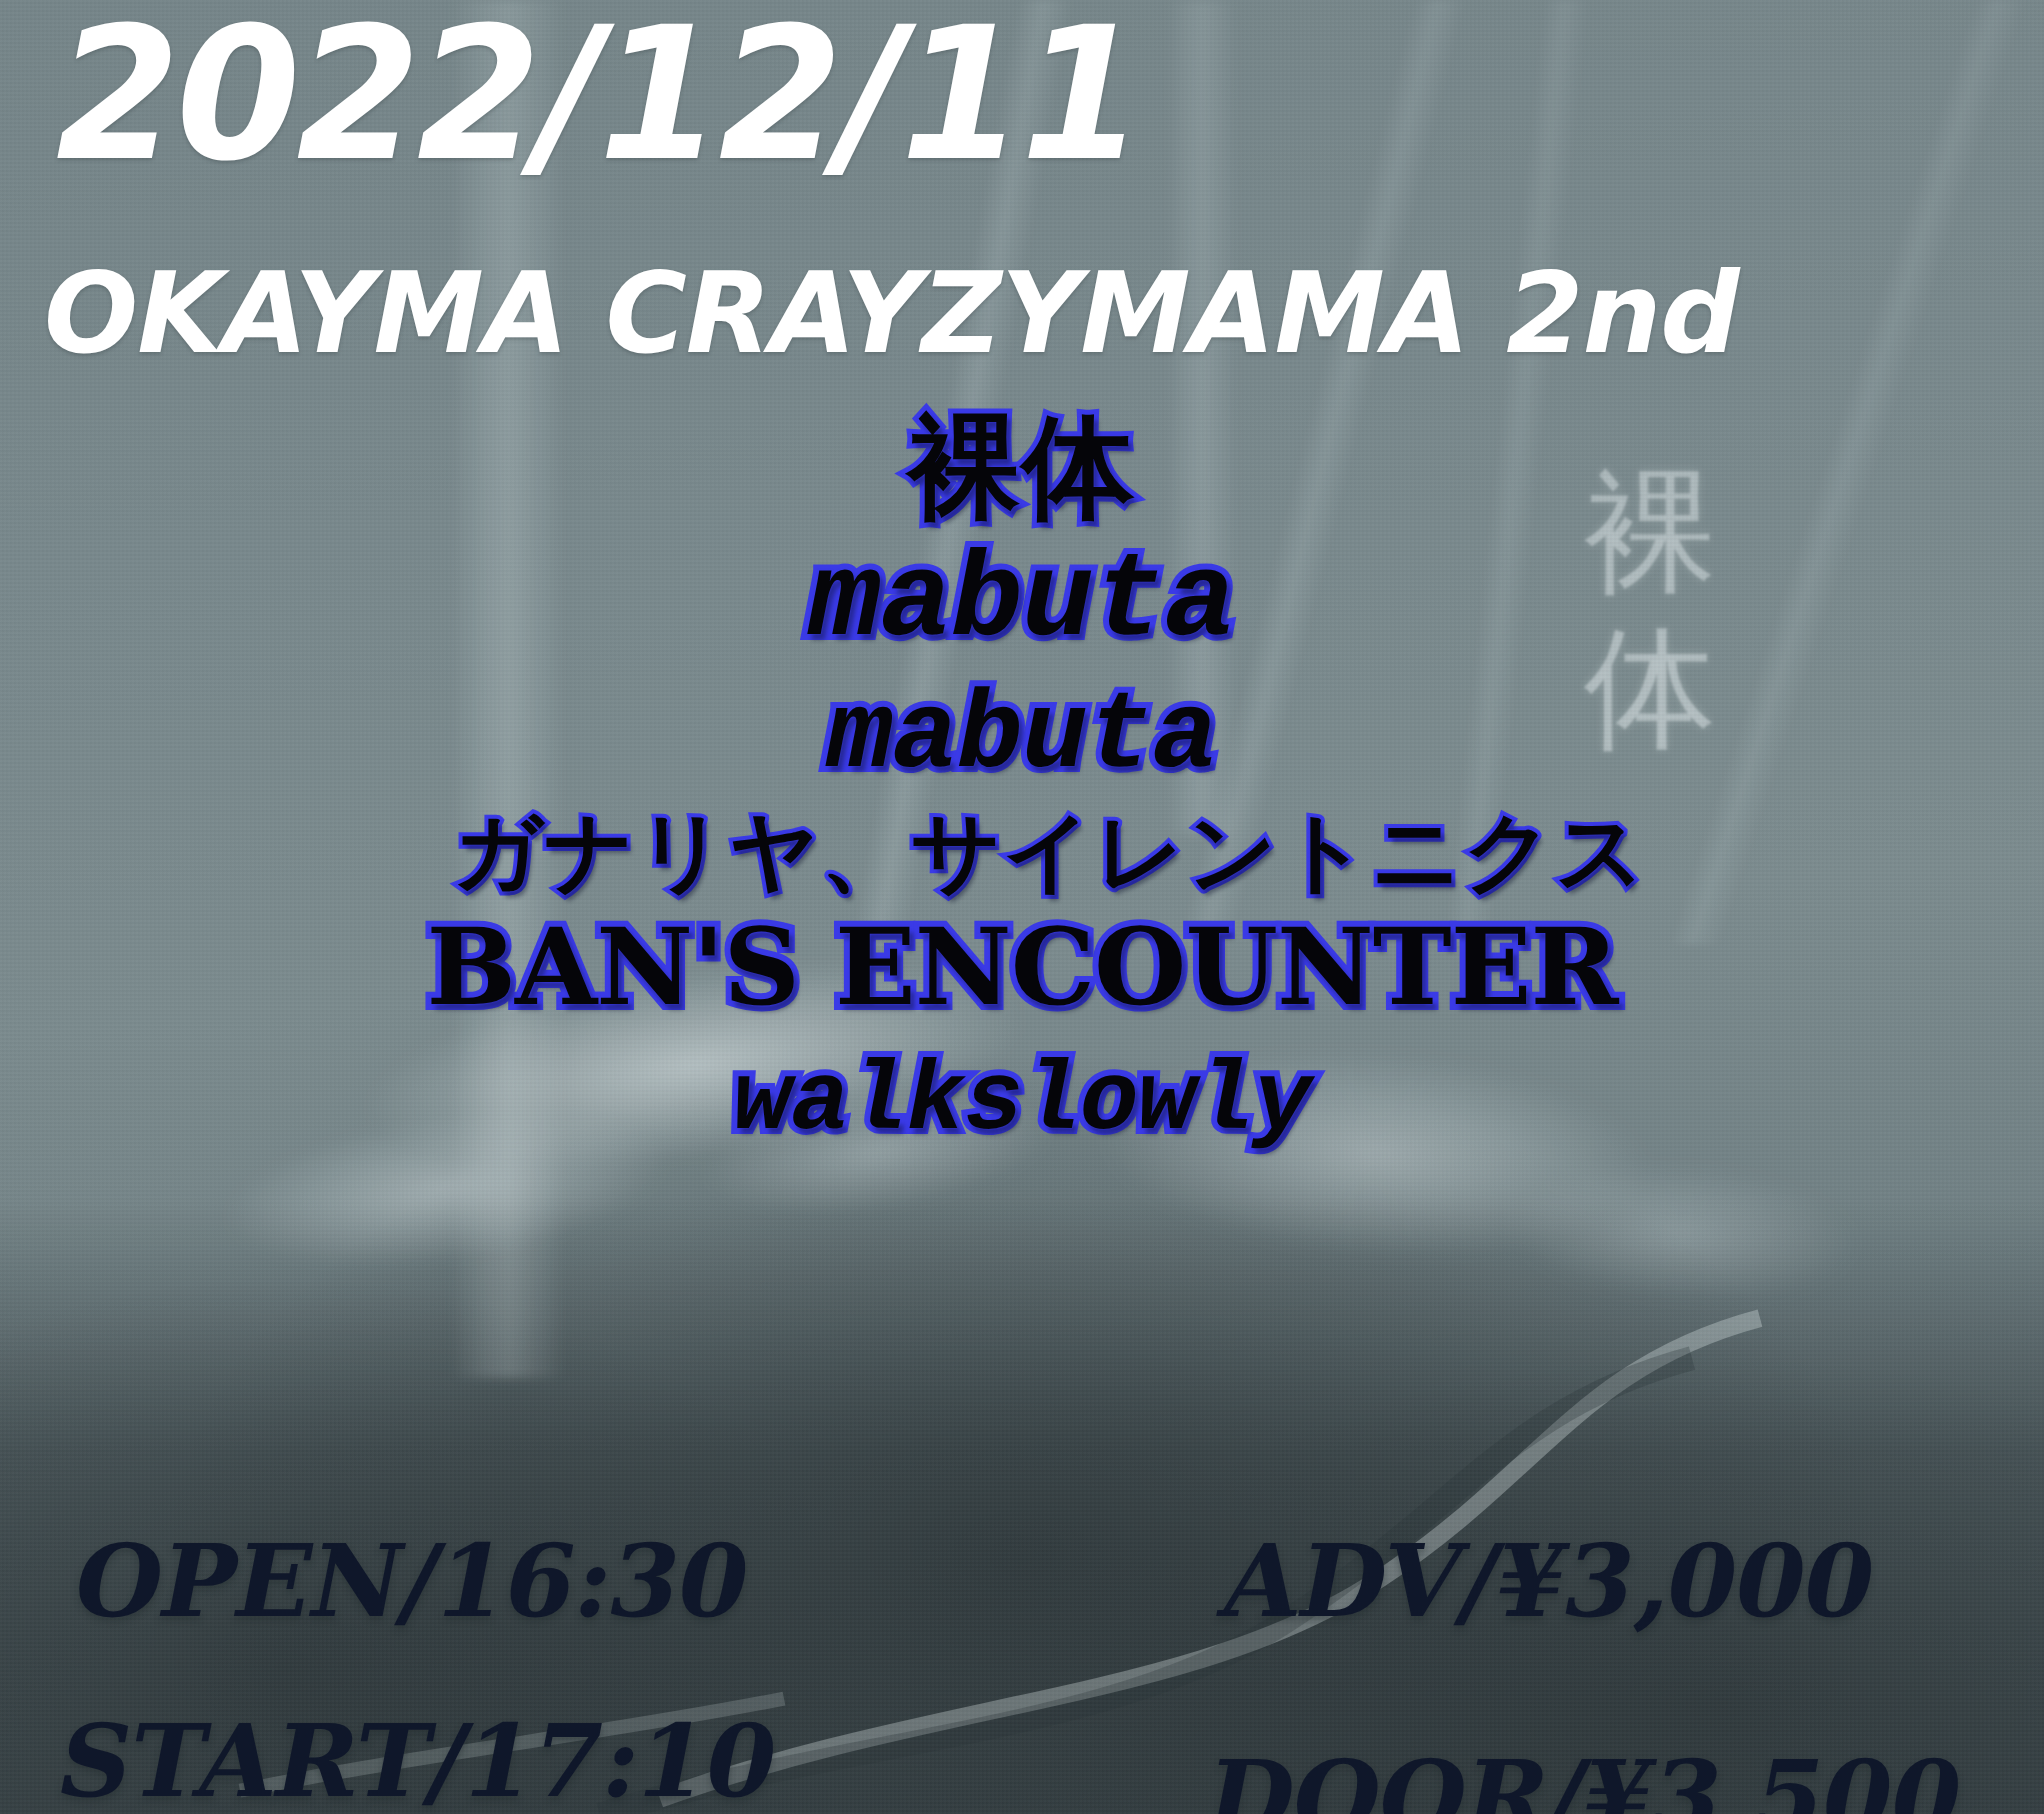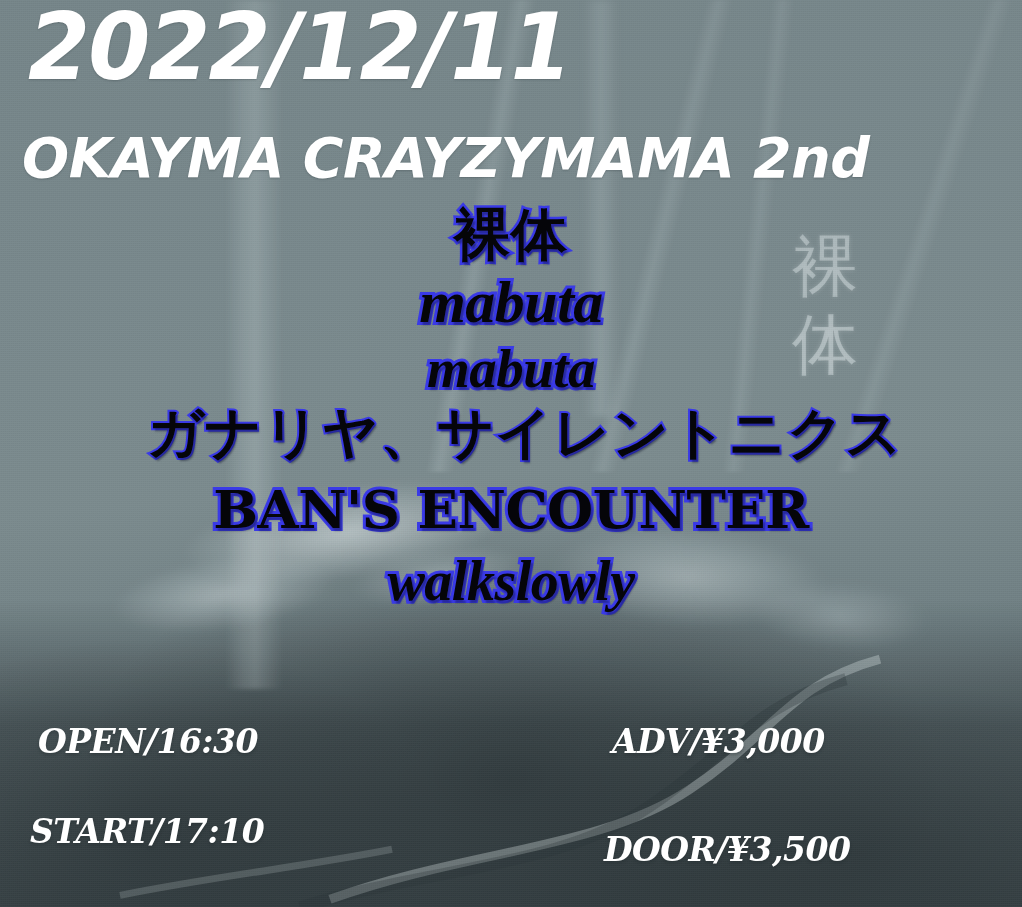--- a/index.html
+++ b/index.html
@@ -197,45 +197,46 @@
       2px 3px 2px rgba(10,14,40,0.40);
   }
   .band.jp {
     font-family: "DejaVu Sans", "Liberation Sans", sans-serif;
     font-style: normal;
     font-weight: bold;
     -webkit-text-stroke: 5px #3a3ae6;
     letter-spacing: 1px;
   }
   .band.latin {
-    font-family: Liberation Serif, serif;
+    font-family: Liberation Mono, monospace;
   }
   .band.serifish {
     font-family: "DejaVu Serif", "Liberation Serif", serif;
     font-style: normal;
   }
 
   #b-0 { font-size: 56px; margin-bottom: 2px; }
   #b-1 { font-size: 60px; margin-bottom: 2px; }
   #b-2 { font-size: 55px; margin-bottom: 2px; }
   #b-3 { font-size: 53px; margin-bottom: 4px; }
-  #b-4 { font-size: 56px; margin-bottom: 16px; padding-left: 28px; -webkit-text-stroke: 4px #3a3ae6; }
+  #b-4 { font-size: 44px; margin-bottom: 4px; padding-left: 28px; -webkit-text-stroke: 4px #3a3ae6; }
   #b-5 { font-size: 53px; margin-bottom: 10px; }
-  #b-6 { font-size: 56px; }
+  #b-6 { font-size: 49px; }
 
   
   .info {
-    color: #ffffff;
+    color: #0f172a;
     font-family: "DejaVu Serif", "Liberation Serif", serif;
     font-weight: bold;
     font-style: italic;
-    font-size: 33px;
+    font-size: 50px;
     white-space: nowrap;
     letter-spacing: -0.5px;
     text-shadow: 0 2px 3px rgba(32,42,45,0.40);
+    margin-top: 39px;
   }
   #info-open  { left: 38px;  top: 722px; }
   #info-start { left: 30px;  top: 812px; }
   #info-adv   { left: 612px; top: 722px; }
   #info-door  { left: 604px; top: 830px; }
 </style>
 </head>
 <body>
 
 <div id="poster">

